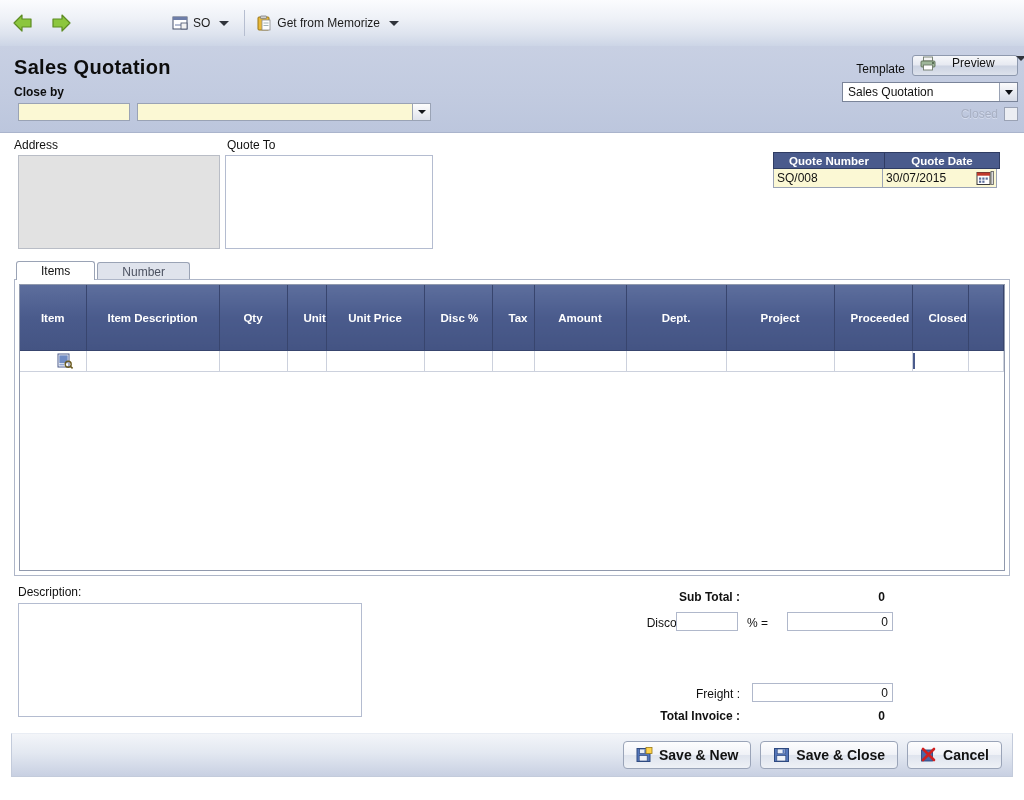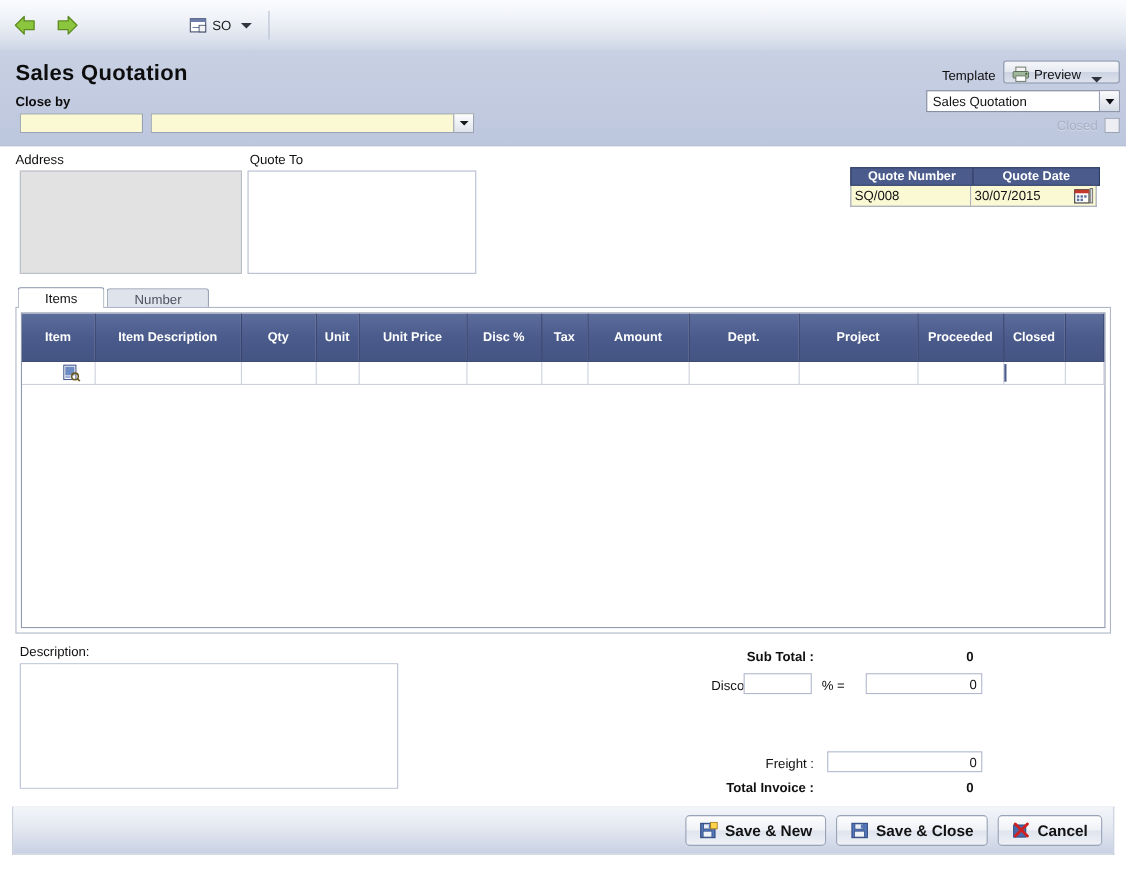--- a/index.html
+++ b/index.html
@@ -87,22 +87,23 @@
 
   .template-label {
     position: absolute; right: 119px; top: 16px;
     font-size: 12px; color: #0d0d0d; margin-left: 16px;
   }
   .preview-btn {
     position: absolute; right: 6px; top: 9px;
     width: 106px; height: 21px;
     background: linear-gradient(to bottom,#f6f7fa 0%,#e6e9f1 48%,#ccd3e2 52%,#dde2ec 100%);
     border: 1px solid #8e99ae; border-radius: 3px;
-    display: flex; align-items: flex-end; cursor: pointer;
+    display: flex; align-items: flex-start; cursor: pointer;
     box-sizing: border-box;
+    gap: 12px;
   }
   .preview-btn .lbl { font-size: 12px; margin-left: 4px; color: #121212; }
   .template-select {
     position: absolute; right: 6px; top: 36px; width: 176px; height: 20px;
     background: #ffffff; border: 1px solid #7a8499; box-sizing: border-box;
     display: flex; align-items: stretch;
   }
   .template-select .val {
     flex: 1; font-size: 12px; padding: 2px 0 0 5px; color: #111;
   }
@@ -191,21 +192,21 @@
     padding: 4px;
   }
   .grid-inner {
     width: 100%; height: 100%; border: 1px solid #9099ad; box-sizing: border-box;
     background: #ffffff; overflow: hidden; position: relative;
   }
   table.grid { border-collapse: collapse; table-layout: fixed; width: 100%; }
   table.grid th {
     background: linear-gradient(to bottom,#5d6e9d 0%,#4a5b8c 50%,#445483 100%);
     color: #ffffff; font-size: 11.5px; font-weight: bold;
-    height: 33px; padding: 5px;
+    height: 33px; padding: 16px;
     border-right: 1px solid #38456e;
     border-bottom: 1px solid #38456e;
     text-align: center;
     white-space: nowrap;
   }
   table.grid td {
     height: 20px; padding: 0;
     border-right: 1px solid #ccd1dd;
     border-bottom: 1px solid #ccd1dd;
     font-size: 12px;
@@ -297,20 +298,33 @@
           <line x1="3" y1="10" x2="10" y2="10" stroke="#6d7da8" stroke-width="1"></line>
           <rect x="9" y="8" width="6" height="6" fill="#f2f2f2" stroke="#46506b" stroke-width="0.8"></rect>
         </svg>
       </span>
       <span class="lbl">SO</span>
       <span class="caret"></span>
     </div>
 
     <div class="tb-sep"></div>
 
+    <div class="tb-item">
+      <span class="icon-memo">
+        <svg width="16" height="16" viewBox="0 0 16 16">
+          <rect x="2" y="2" width="11" height="13" rx="1" fill="#e8b93a" stroke="#9a7615" stroke-width="1"></rect>
+          <rect x="4.5" y="1" width="6" height="2.6" rx="0.6" fill="#cfcfcf" stroke="#7d7d7d" stroke-width="0.8"></rect>
+          <rect x="6" y="5" width="8" height="10" fill="#fdfdfd" stroke="#8a8a8a" stroke-width="0.8"></rect>
+          <line x1="7.5" y1="8" x2="12.5" y2="8" stroke="#9aa" stroke-width="0.9"></line>
+          <line x1="7.5" y1="10.5" x2="12.5" y2="10.5" stroke="#9aa" stroke-width="0.9"></line>
+        </svg>
+      </span>
+      <span class="lbl">Get from Memorize</span>
+      <span class="caret"></span>
+    </div>
   </div>
 
   <div class="header-band">
     <div class="page-title">Sales Quotation</div>
     <div class="orderby-label">Close by</div>
 
     <input class="orderby-small" value="" style="">
 
     <div class="orderby-big">
       <input value="" style="">

